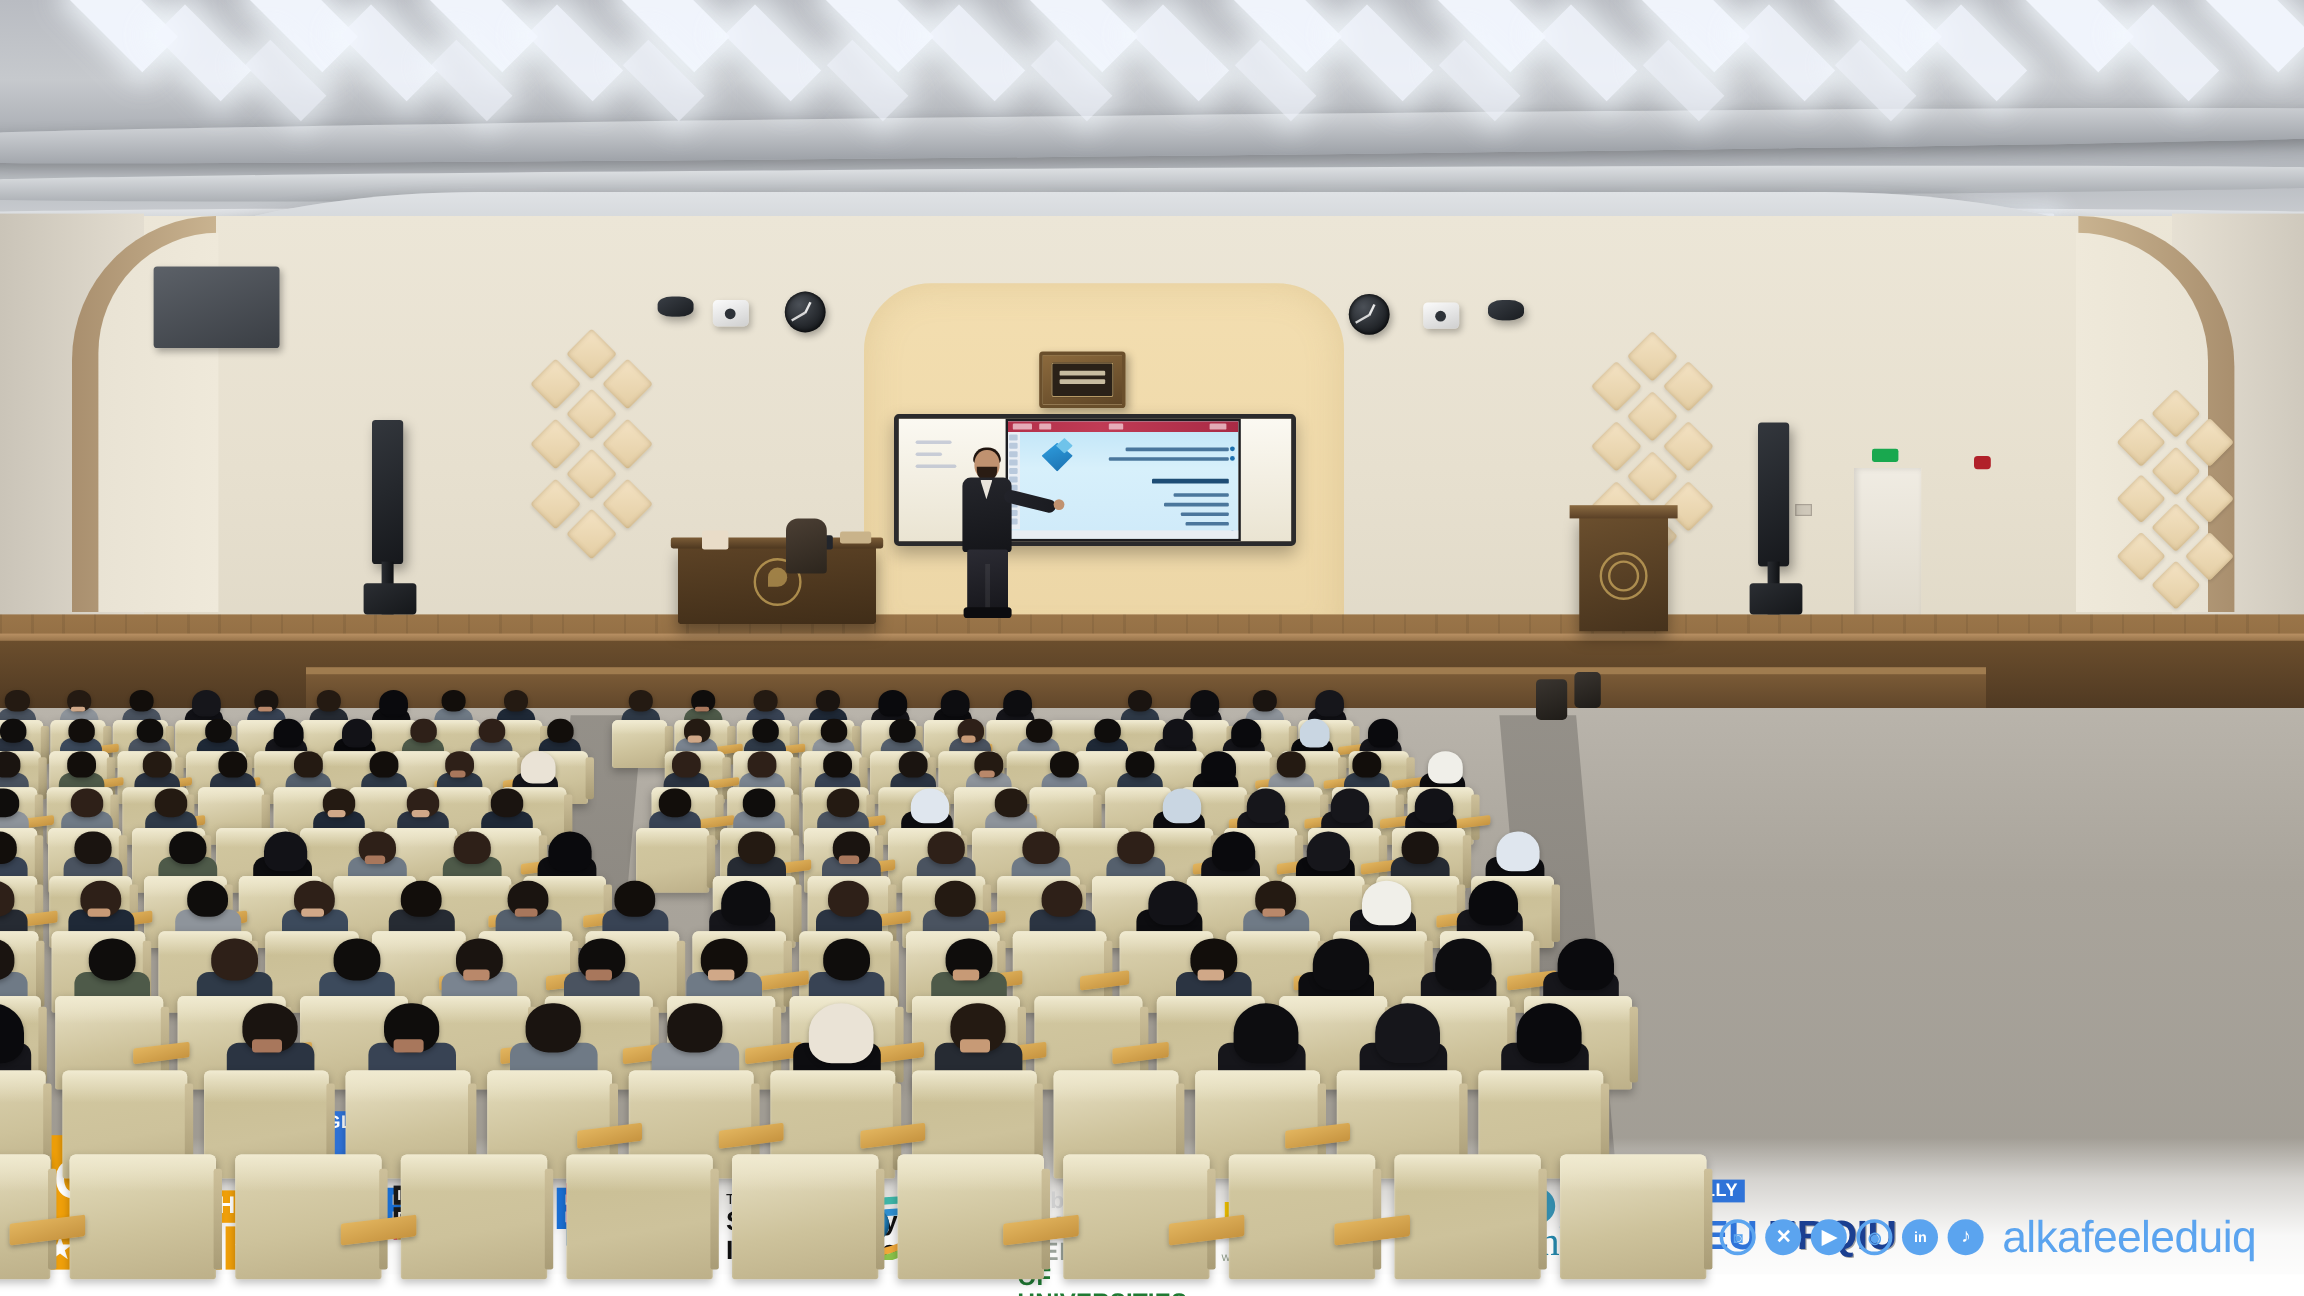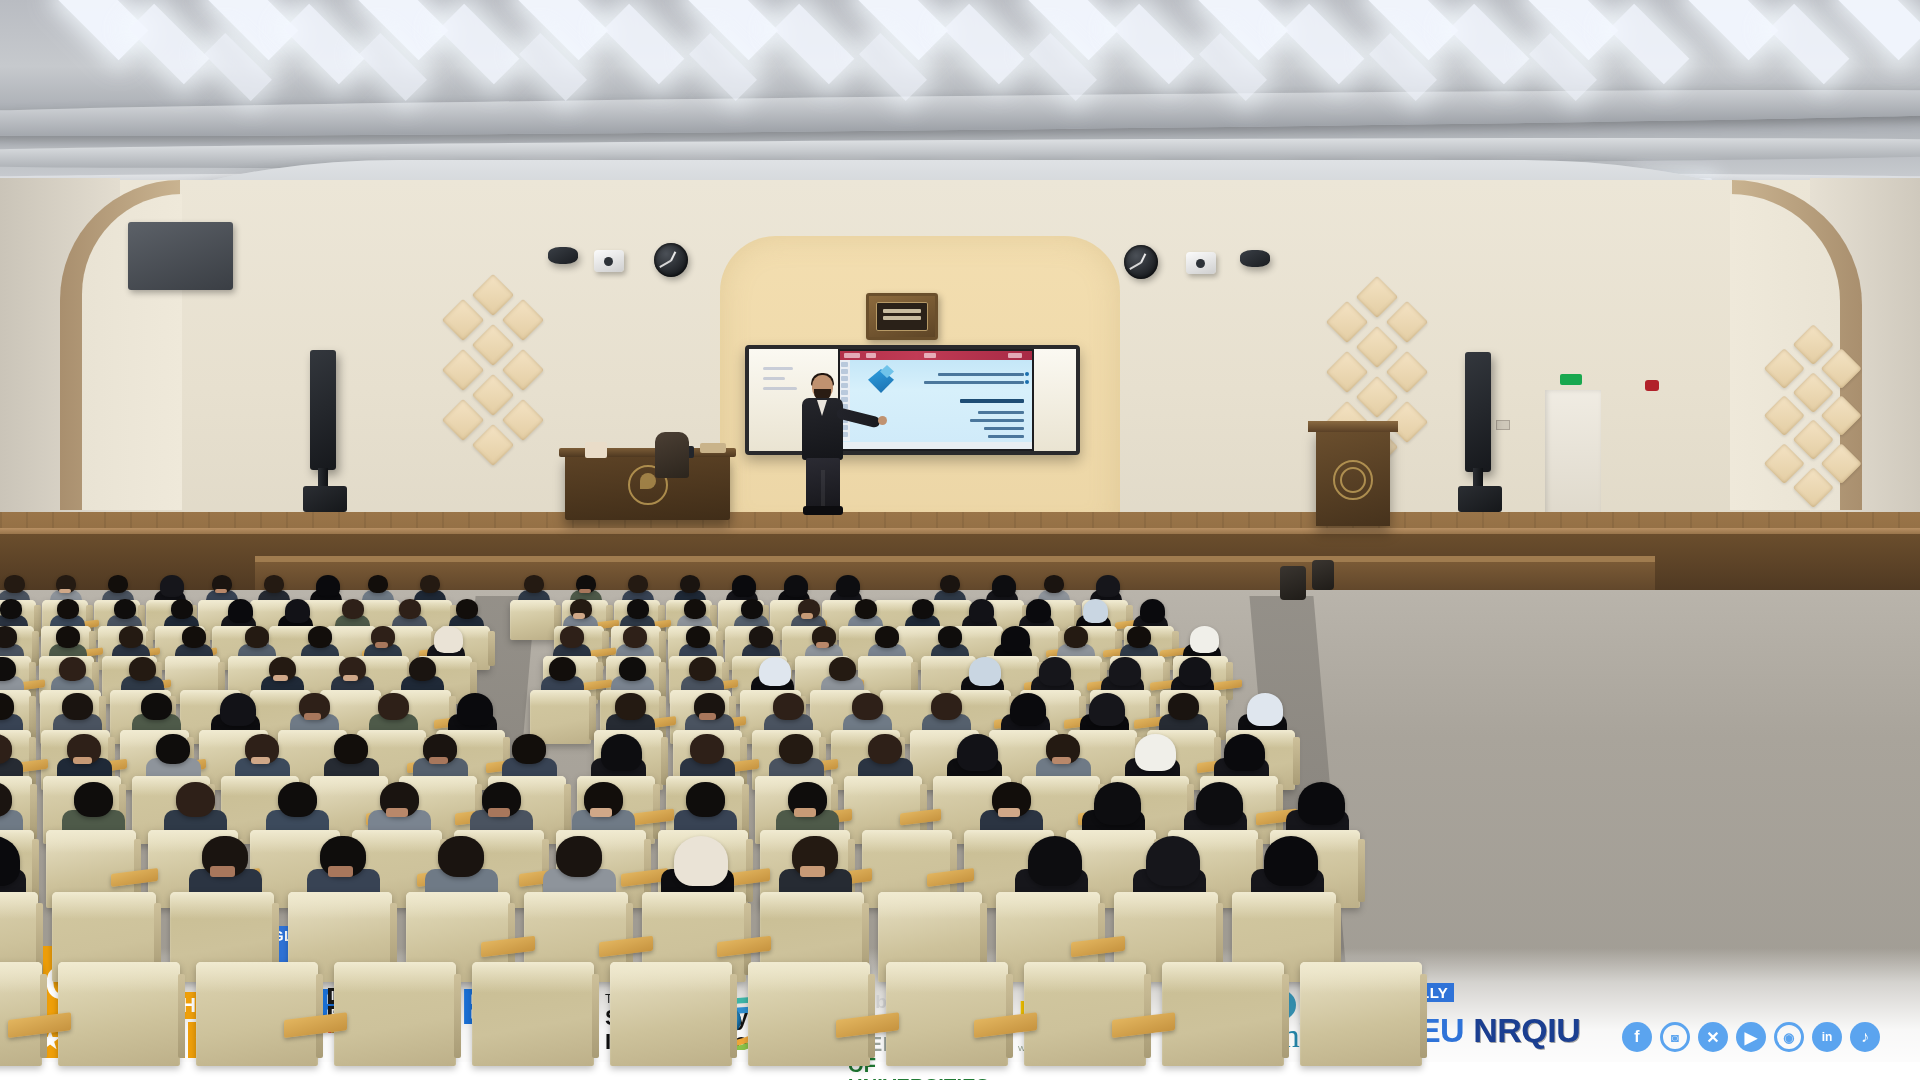--- a/index.html
+++ b/index.html
@@ -2004,18 +2004,19 @@
       <div class="social">
         <div id="social-icons" style="display:flex;gap:8px;align-items:center;">
             <div class="soc-ico" style="background: rgb(91, 164, 239);">f</div>
             <div class="soc-ico" style="background: transparent; border: 3px solid rgb(91, 164, 239); color: rgb(91, 164, 239); font-size: 13px;">◙</div>
             <div class="soc-ico" style="background: rgb(91, 164, 239);">✕</div>
             <div class="soc-ico" style="background: rgb(91, 164, 239);">▶</div>
             <div class="soc-ico" style="background: transparent; border: 3px solid rgb(91, 164, 239); color: rgb(91, 164, 239); font-size: 13px;">◉</div>
             <div class="soc-ico" style="background: rgb(91, 164, 239); font-size: 12px;">in</div>
             <div class="soc-ico" style="background: rgb(91, 164, 239);">♪</div>
           </div>
+        <div class="handle">alkafeeleduiq</div>
       </div>
 
     </div>
   </div>
 
 </div>
 
 </body></html>

